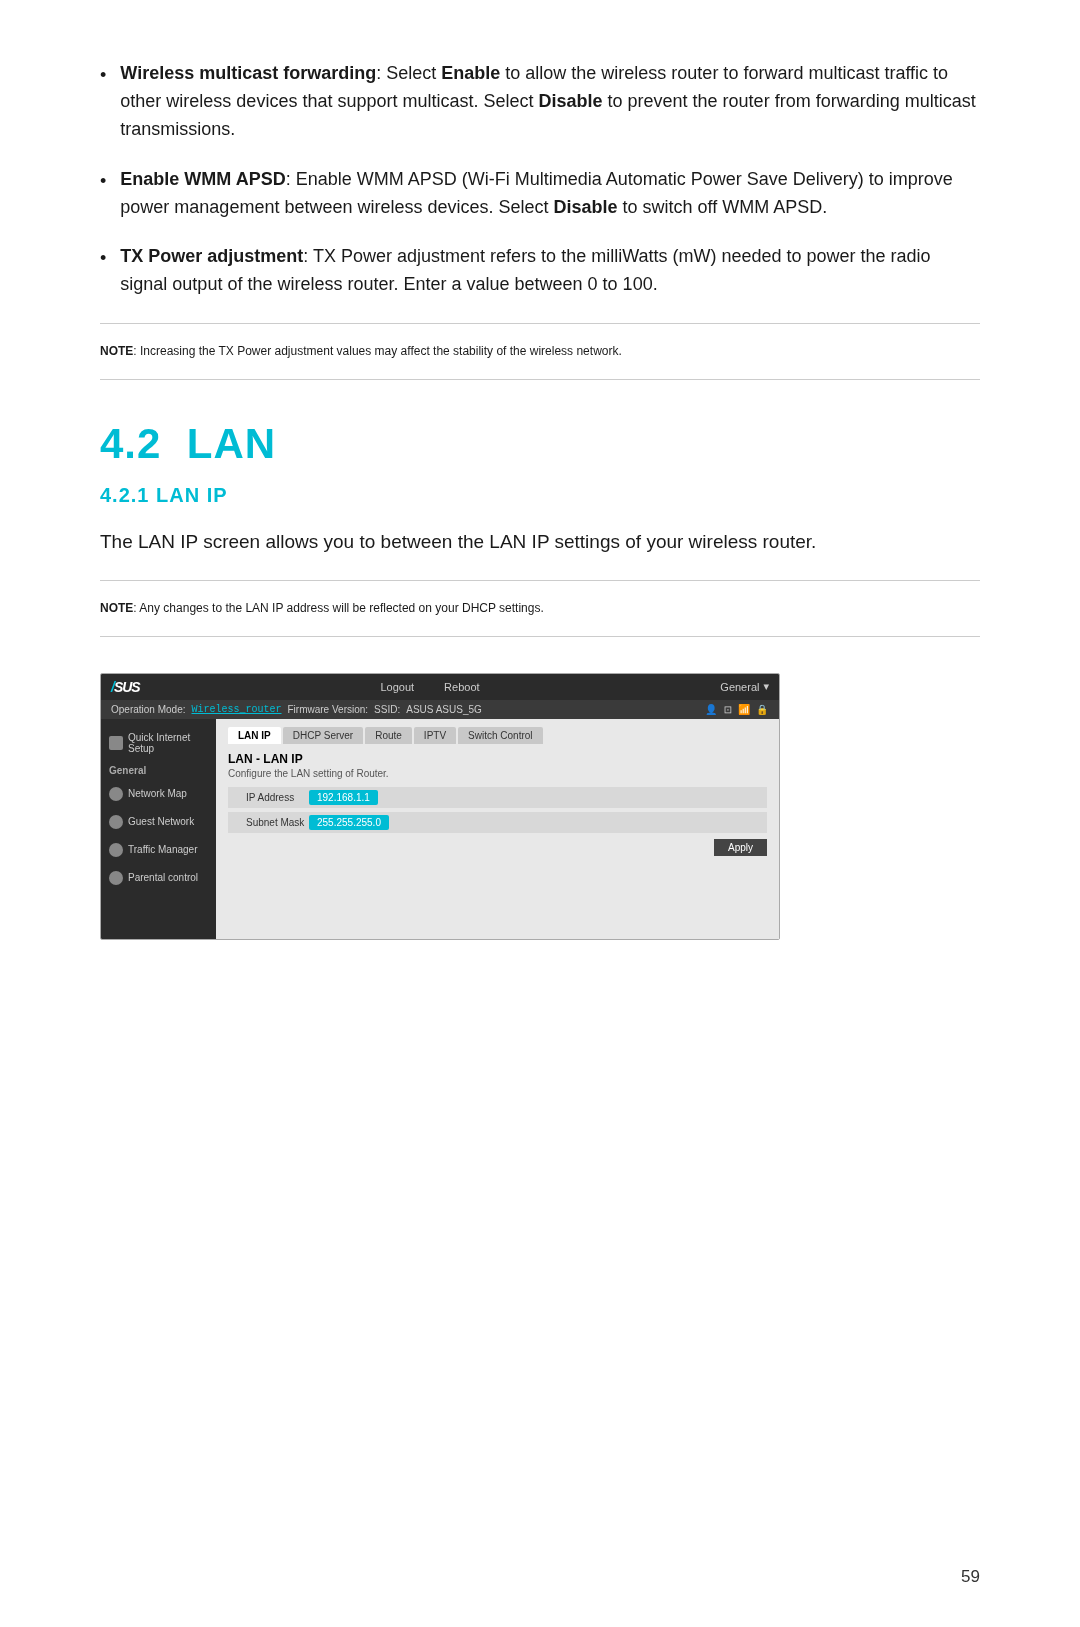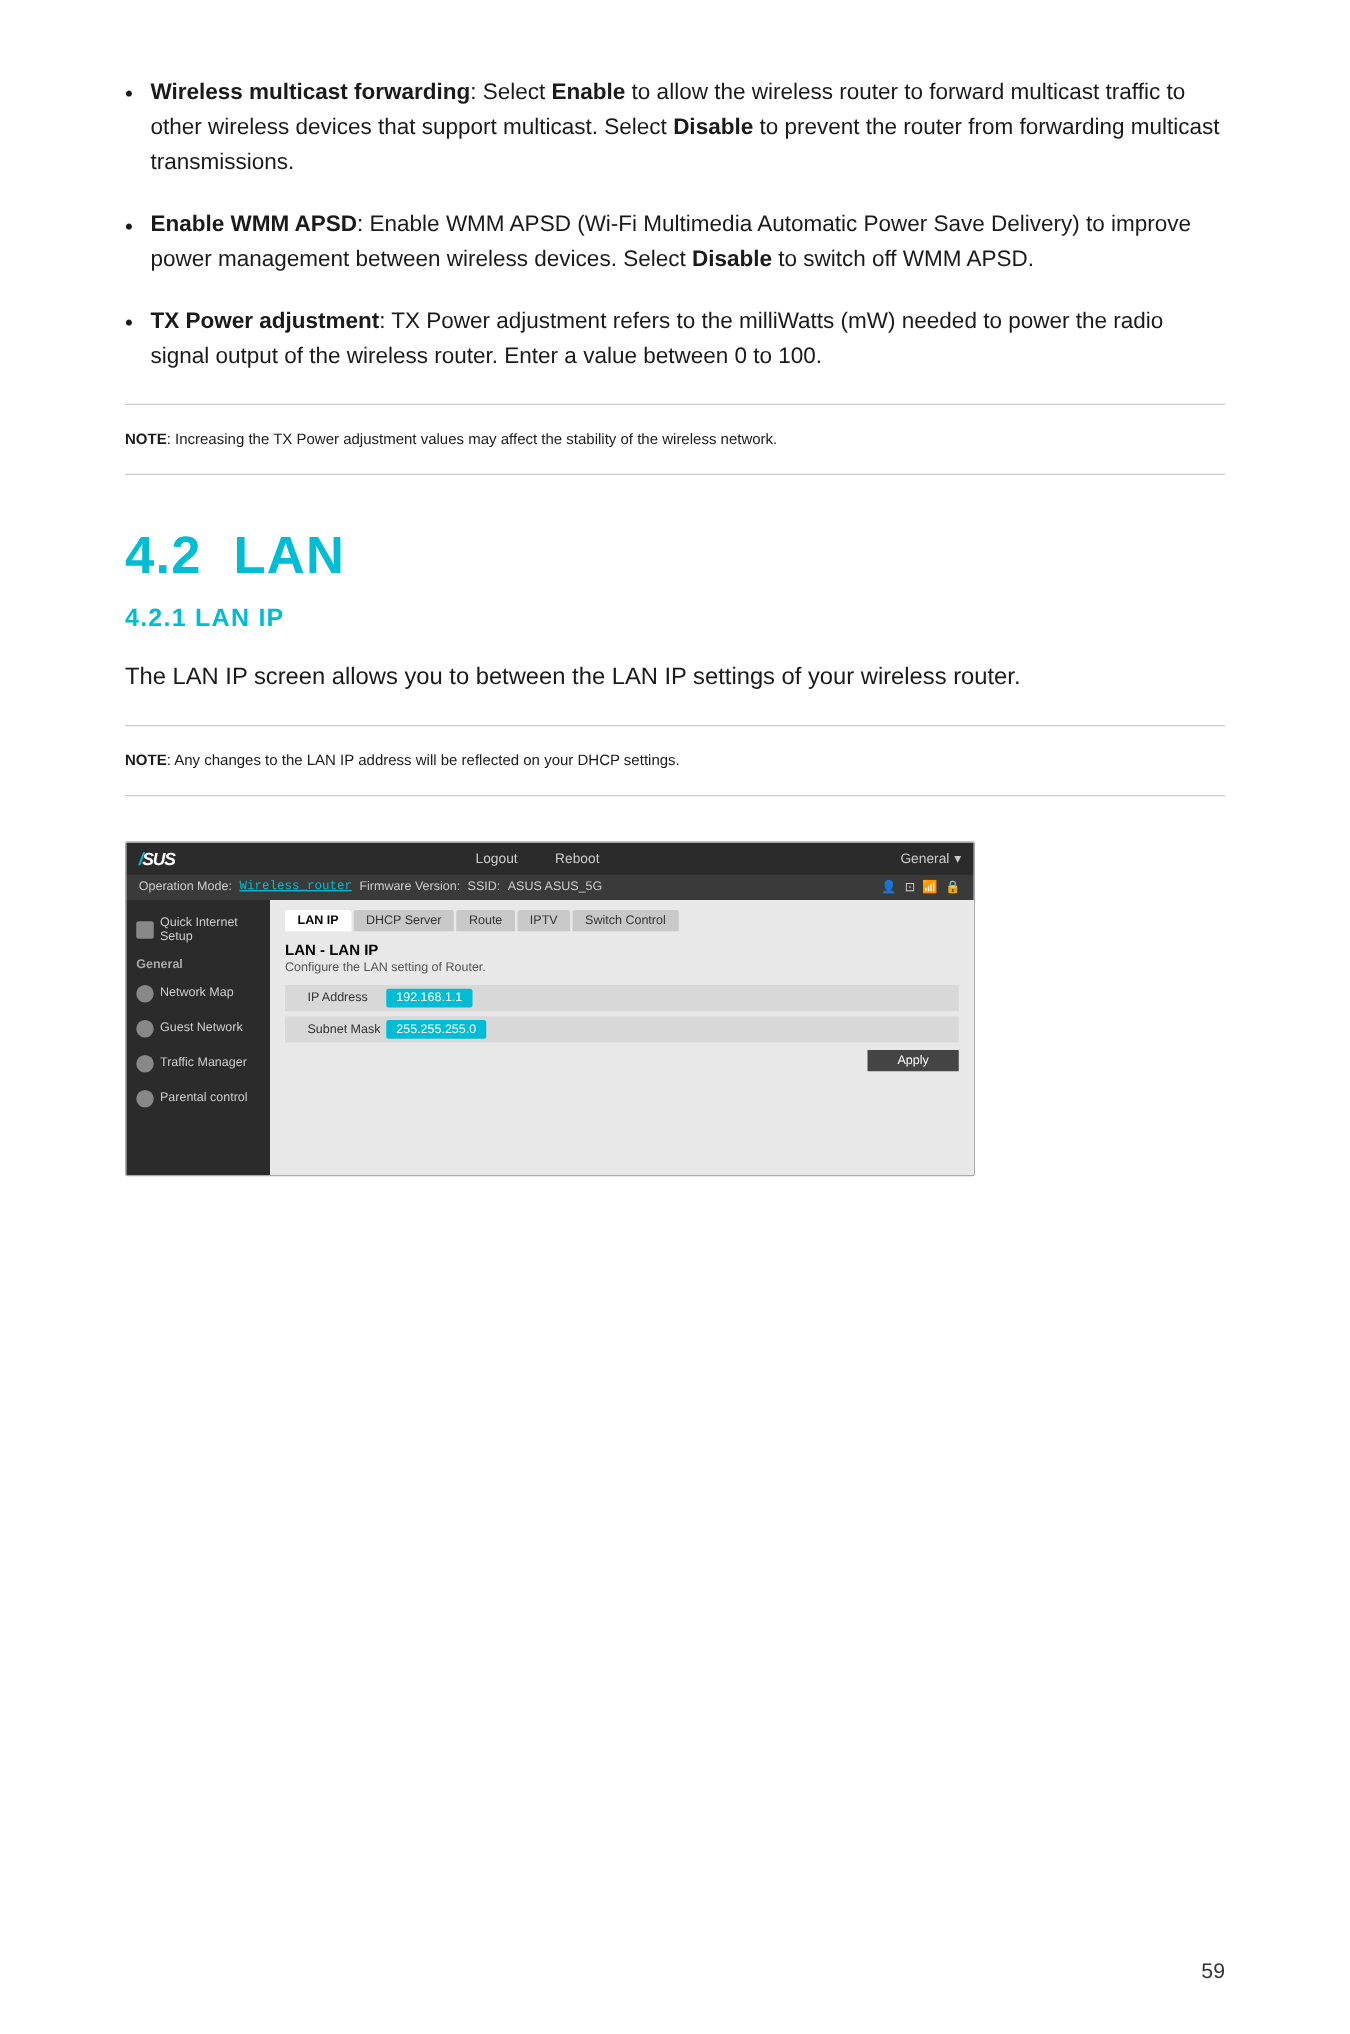--- a/index.html
+++ b/index.html
@@ -237,21 +237,21 @@
       background: #00bcd4;
       color: #fff;
       font-size: 10px;
       padding: 2px 8px;
       border-radius: 2px;
     }
     .apply-btn {
       background: #444;
       color: #fff;
       font-size: 10px;
-      padding: 3px 24px;
+      padding: 3px 14px;
       border: none;
       cursor: pointer;
       margin-top: 6px;
       margin-left: auto;
       display: block;
     }
     
     .page-number {
       position: absolute;
       bottom: 40px;

